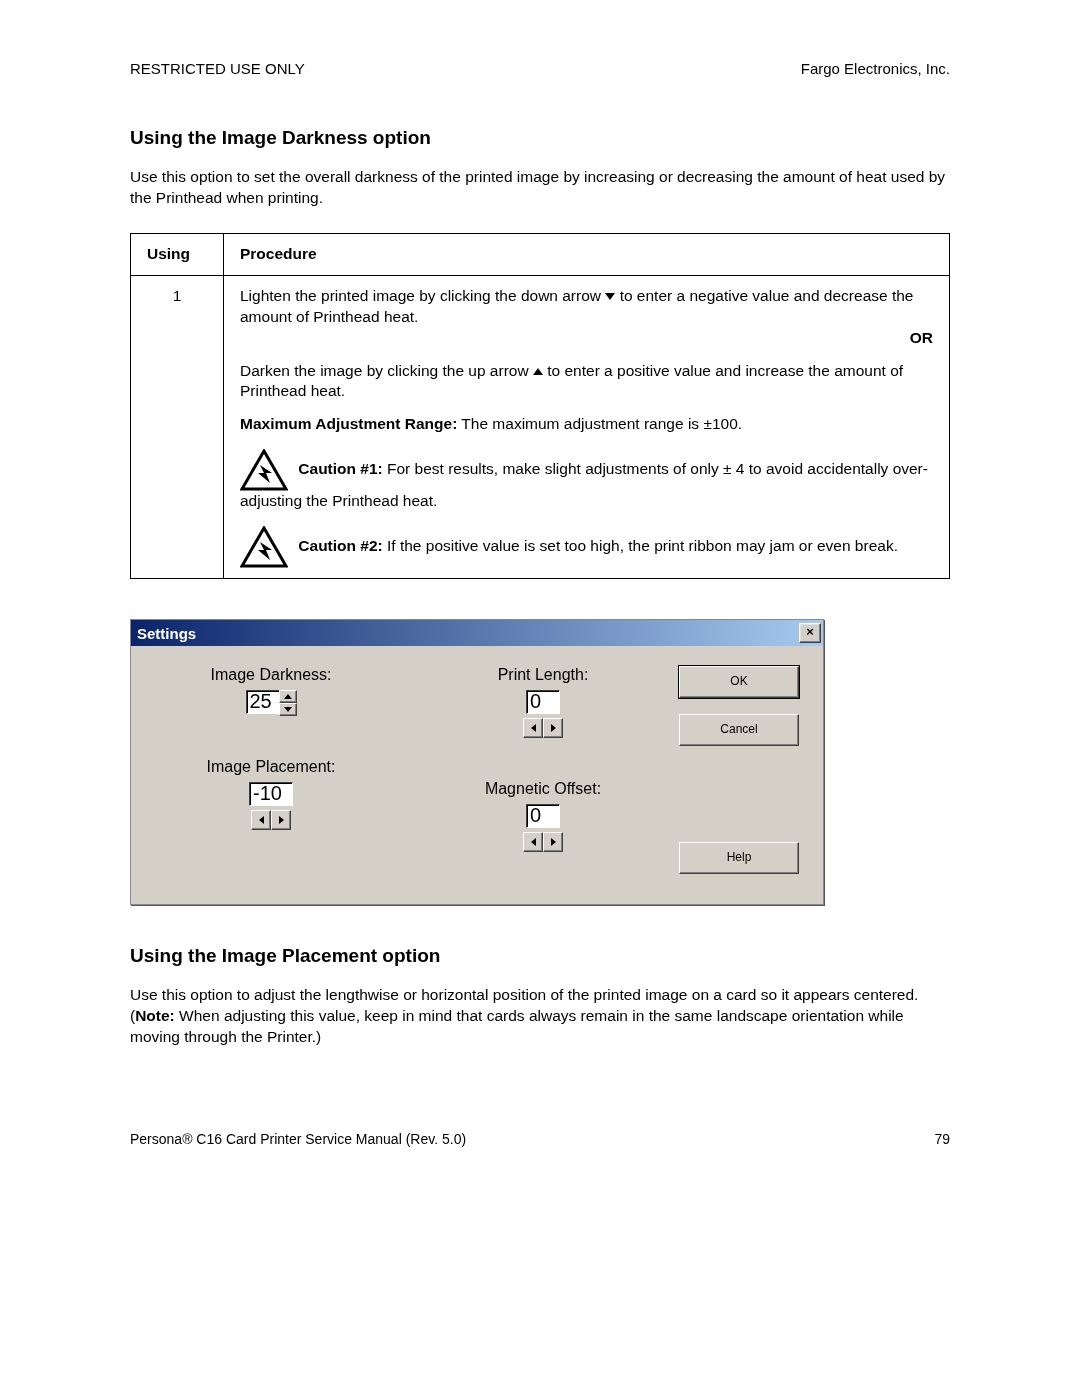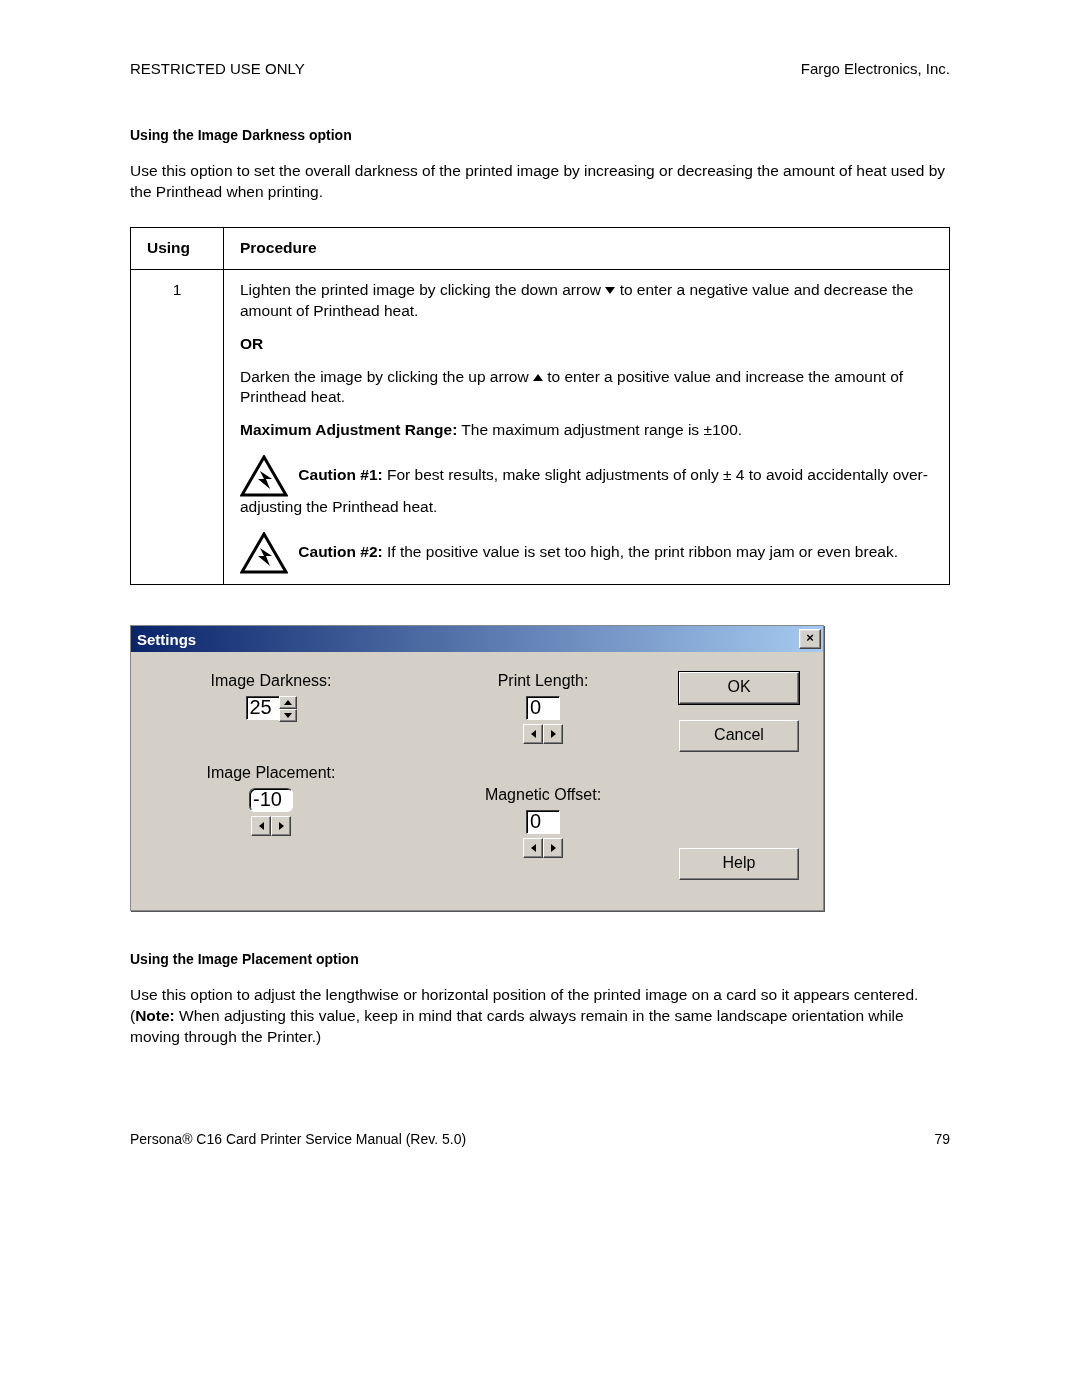--- a/index.html
+++ b/index.html
@@ -14,21 +14,21 @@
   .page {
     padding: 60px 130px 40px 130px;
   }
   .header-row {
     display: flex;
     justify-content: space-between;
     font-size: 15px;
     margin-bottom: 50px;
   }
   h2.section-heading {
-    font-size: 14px;
+    font-size: 19px;
     font-weight: bold;
     margin: 0 0 18px 0;
   }
   p.para {
     margin: 0 0 24px 0;
     line-height: 1.35;
   }
   table.proc {
     border-collapse: collapse;
     width: 100%;
@@ -200,21 +200,21 @@
     display:flex; flex-direction:column; gap:16px;
     margin-left: 20px;
   }
   .win-btn {
     height: 30px;
     background: #d4d0c8;
     border: 1px solid #fff;
     border-right-color: #404040;
     border-bottom-color: #404040;
     box-shadow: inset -1px -1px 0 #808080, 0 0 0 1px #000;
-    font-size: 16px;
+    font-size: 12px;
     text-align:center;
     line-height: 28px;
     cursor:pointer;
   }
   .win-btn.no-outline { box-shadow: inset -1px -1px 0 #808080; }
   .btn-spacer { height: 64px; }
 
   .footer-row {
     display:flex;
     justify-content: space-between;
@@ -240,21 +240,21 @@
         <tr>
       <th class="step-col">Using</th>
       <th>Procedure</th>
     </tr>
     <tr>
       <td class="step-col">1</td>
       <td>
         <div>
           <span>Lighten the printed image by clicking the down arrow </span><span class="down-arrow"></span><span> to enter a negative value and decrease the amount of Printhead heat.</span>
         </div>
-        <div style="margin-top:12px;"><b>OR</b></div>
+        <div style="text-align:right;"><b>OR</b></div>
         <div style="margin-top:12px;">
           <span>Darken the image by clicking the up arrow </span><span class="up-arrow"></span><span> to enter a positive value and increase the amount of Printhead heat.</span>
         </div>
         <div style="margin-top:12px;">
           <b>Maximum Adjustment Range:</b><span>  The maximum adjustment range is ±100.</span>
         </div>
         <div class="caution-block">
           <span class="caution-icon">
             <svg width="48" height="42" viewBox="0 0 48 42">
                   <polygon points="24,2 46,40 2,40" fill="none" stroke="#000" stroke-width="3"></polygon>
@@ -296,21 +296,21 @@
                     <span class="tri-up"></span>
                   </div>
                 <div class="spin-btn">
                     <span class="tri-down"></span>
                   </div>
               </div>
             </div>
           </div>
           <div class="setting">
             <div class="setting-label">Image Placement:</div>
-            <div class="inset-box" style="min-width:36px;border-radius:6px;">-10</div>
+            <div class="inset-box" style="min-width:36px;">-10</div>
             <div class="h-arrow-box">
               <div class="h-btn">
                   <span class="tri-left"></span>
                 </div>
               <div class="h-btn">
                   <span class="tri-right"></span>
                 </div>
             </div>
           </div>
         </div>

